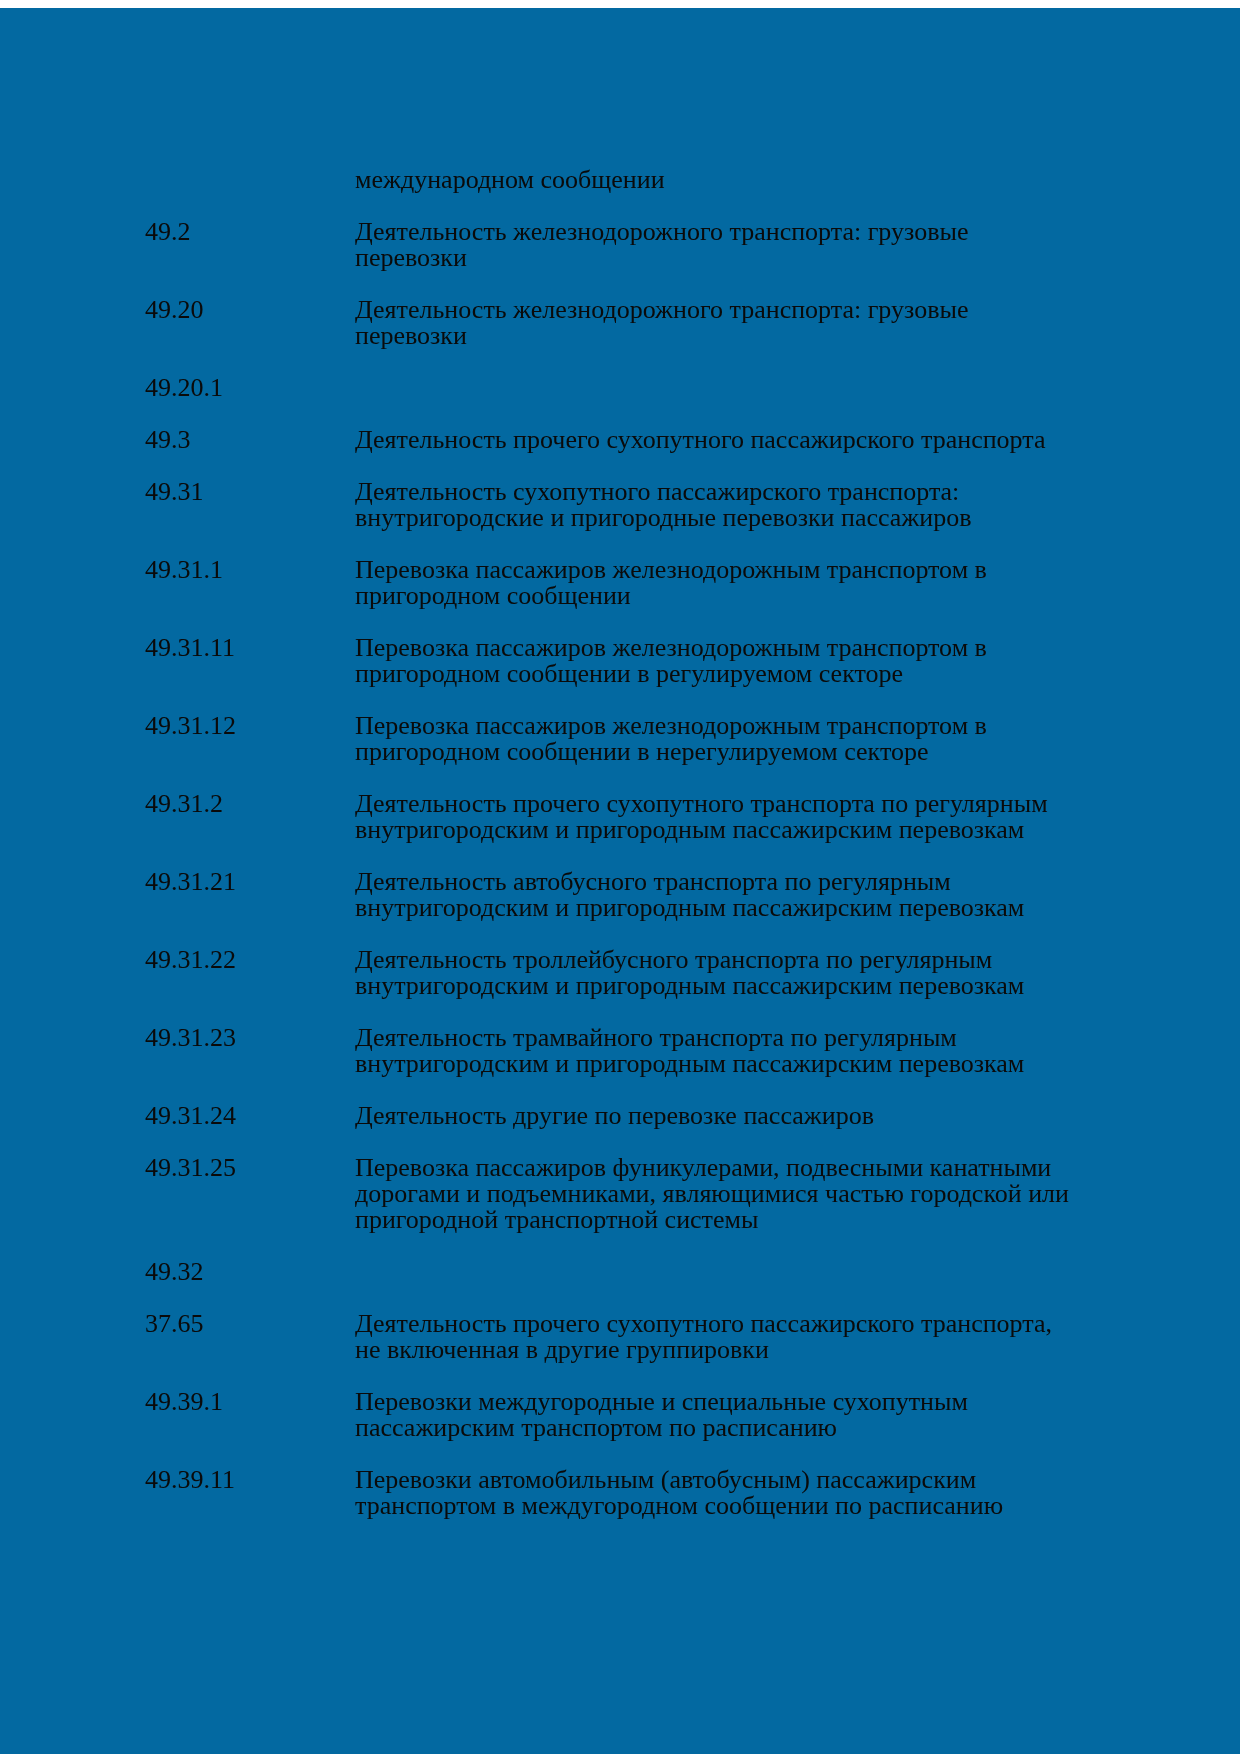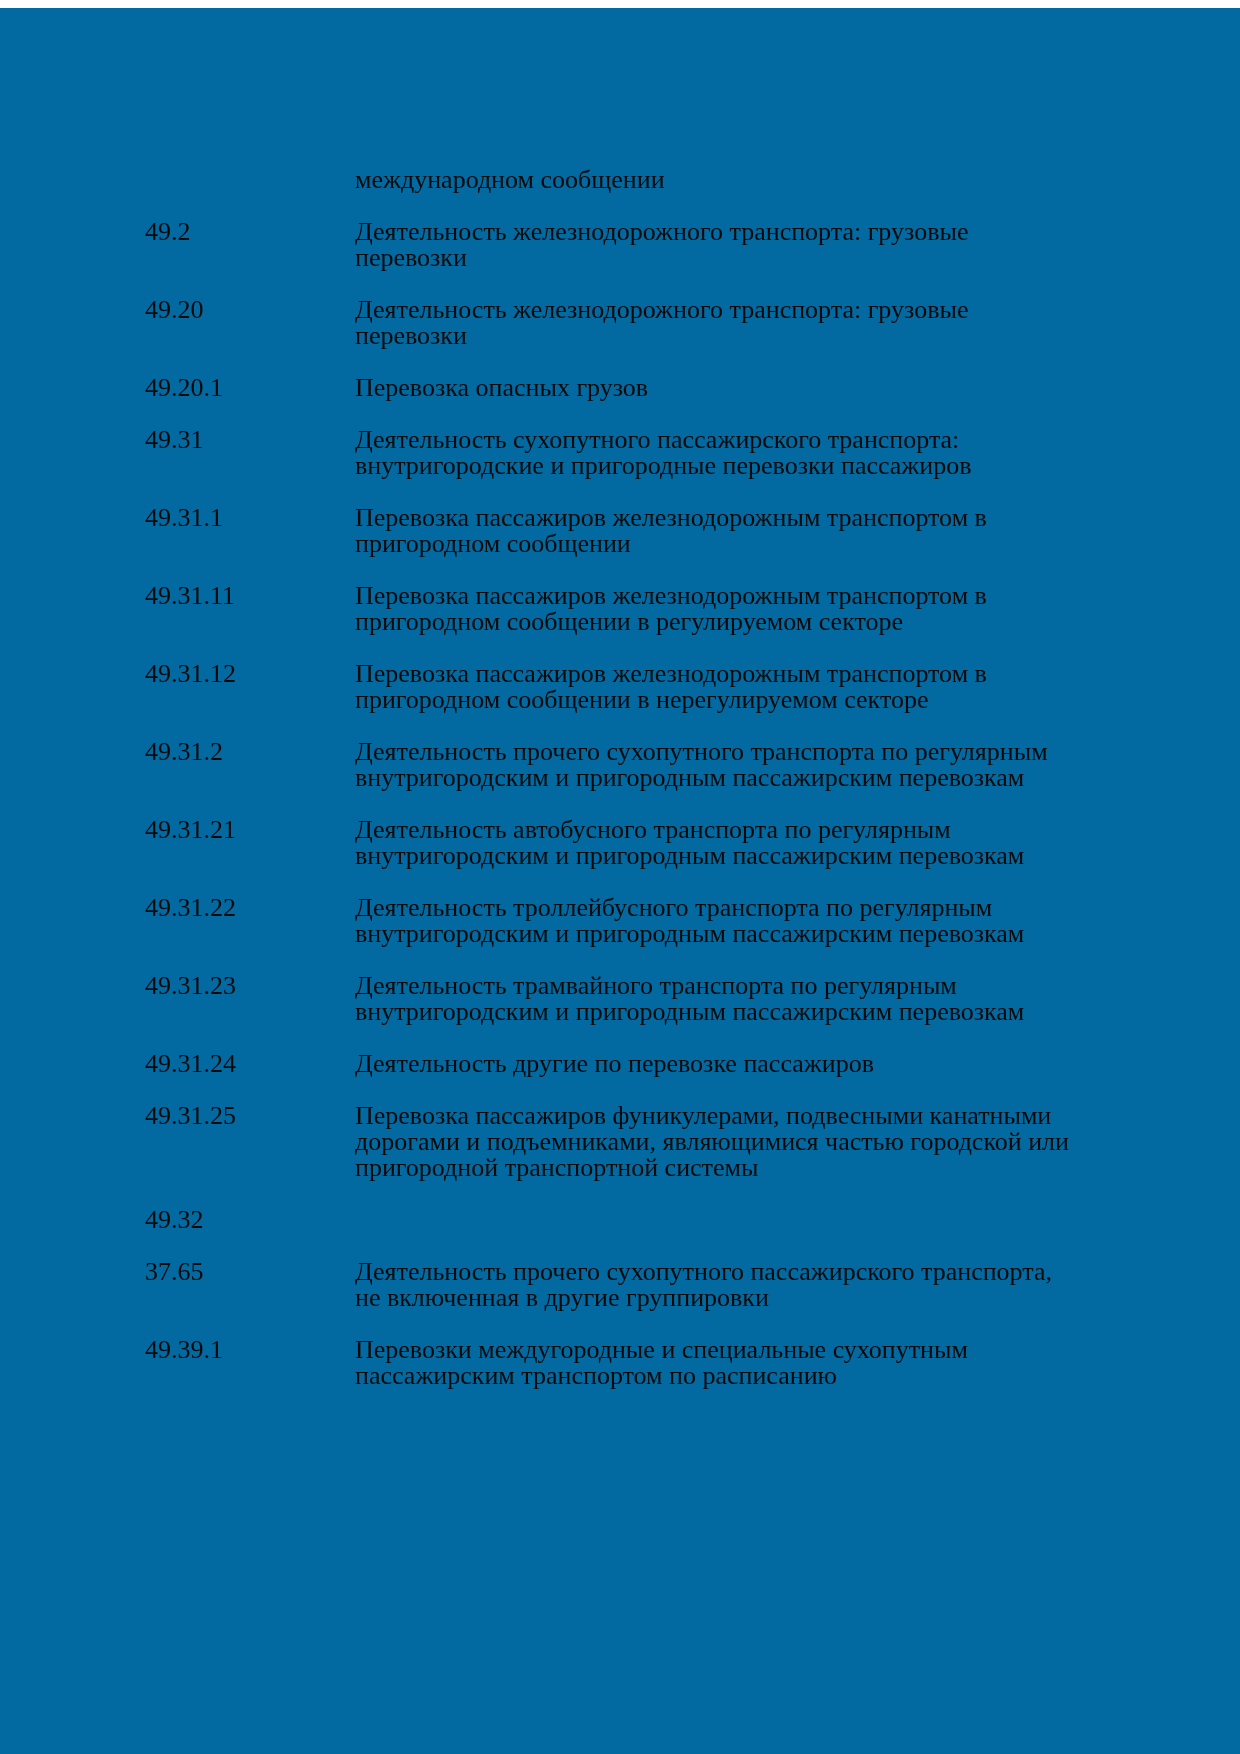--- a/index.html
+++ b/index.html
@@ -65,24 +65,27 @@
     </div>
 
     <div class="row">
       <div class="code">49.20</div>
       <div class="desc">Деятельность железнодорожного транспорта: грузовые
 перевозки</div>
     </div>
 
     <div class="row">
       <div class="code">49.20.1</div>
-      <div class="desc">Перевозка опасных грузов</div>
     </div>
 
 
+    <div class="row">
+      <div class="code">49.3</div>
+      <div class="desc">Деятельность прочего сухопутного пассажирского транспорта</div>
+    </div>
 
     <div class="row">
       <div class="code">49.31</div>
       <div class="desc">Деятельность сухопутного пассажирского транспорта:
 внутригородские и пригородные перевозки пассажиров</div>
     </div>
 
     <div class="row">
       <div class="code">49.31.1</div>
       <div class="desc">Перевозка пассажиров железнодорожным транспортом в
@@ -146,15 +149,20 @@
       <div class="desc">Деятельность прочего сухопутного пассажирского транспорта,
 не включенная в другие группировки</div>
     </div>
 
     <div class="row">
       <div class="code">49.39.1</div>
       <div class="desc">Перевозки междугородные и специальные сухопутным
 пассажирским транспортом по расписанию</div>
     </div>
 
+    <div class="row">
+      <div class="code">49.39.11</div>
+      <div class="desc">Перевозки автомобильным (автобусным) пассажирским
+транспортом в междугородном сообщении по расписанию</div>
+    </div>
 
   </div>
 </div>
 
 </body></html>

